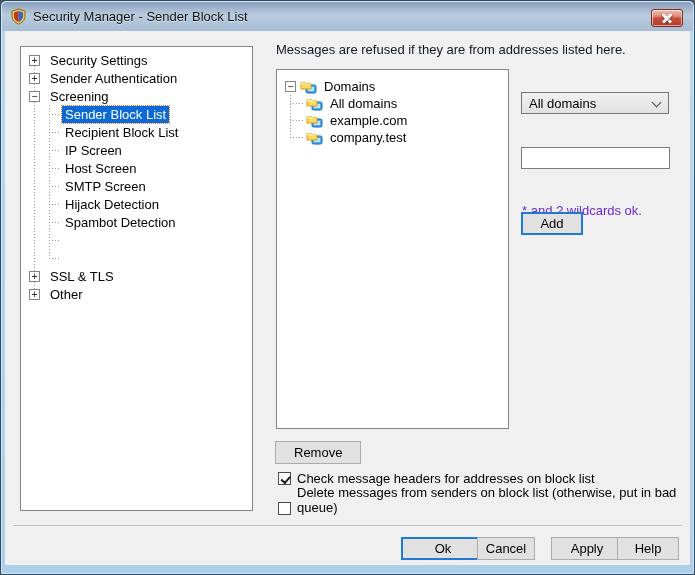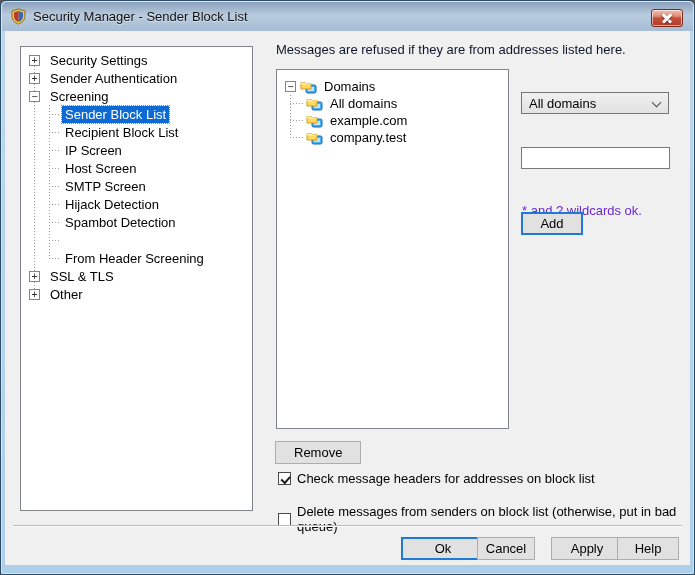--- a/index.html
+++ b/index.html
@@ -136,21 +136,20 @@
           </div>
           <div class="tree-row lvl1">
             <span class="dash"></span>
             <span class="tree-label">Spambot Detection</span>
           </div>
           <div class="tree-row lvl1">
             <span class="dash"></span>
           </div>
           <div class="tree-row lvl1">
             <span class="dash"></span>
-            <span class="tree-label">From Header Screening</span>
           </div>
           <div class="tree-row lvl0">
             <span class="expand-box">+</span>
             <span class="tree-label">SSL &amp; TLS</span>
           </div>
           <div class="tree-row lvl0">
             <span class="expand-box">+</span>
             <span class="tree-label">Other</span>
           </div>
         </div>
@@ -216,21 +215,21 @@
     <div class="field-label" style="left:517px;top:152px;">* and ? wildcards ok.</div>
 
     <button class="btn default add-btn">Add</button>
     <button class="btn remove-btn">Remove</button>
 
     <div id="check-rows">
         <label class="check-row" style="left: 273px; top: 440px;">
           <span class="checkbox checked"></span>
           <span>Check message headers for addresses on block list</span>
         </label>
-        <label class="check-row" style="left: 273px; top: 473px;">
+        <label class="check-row" style="left: 273px; top: 454px; align-items: flex-end;">
           <span class="checkbox"></span>
           <span>Delete messages from senders on block list (otherwise, put in bad queue)</span>
         </label>
       </div>
 
     <div class="separator"></div>
     <div class="footer-btns" id="footer-btns">
         <button class="btn default" style="left: 396px; width: 84px; top: 0px;">Ok</button>
         <button class="btn" style="left: 472px; width: 58px; top: 0px;">Cancel</button>
         <button class="btn" style="left: 546px; width: 72px; top: 0px;">Apply</button>

